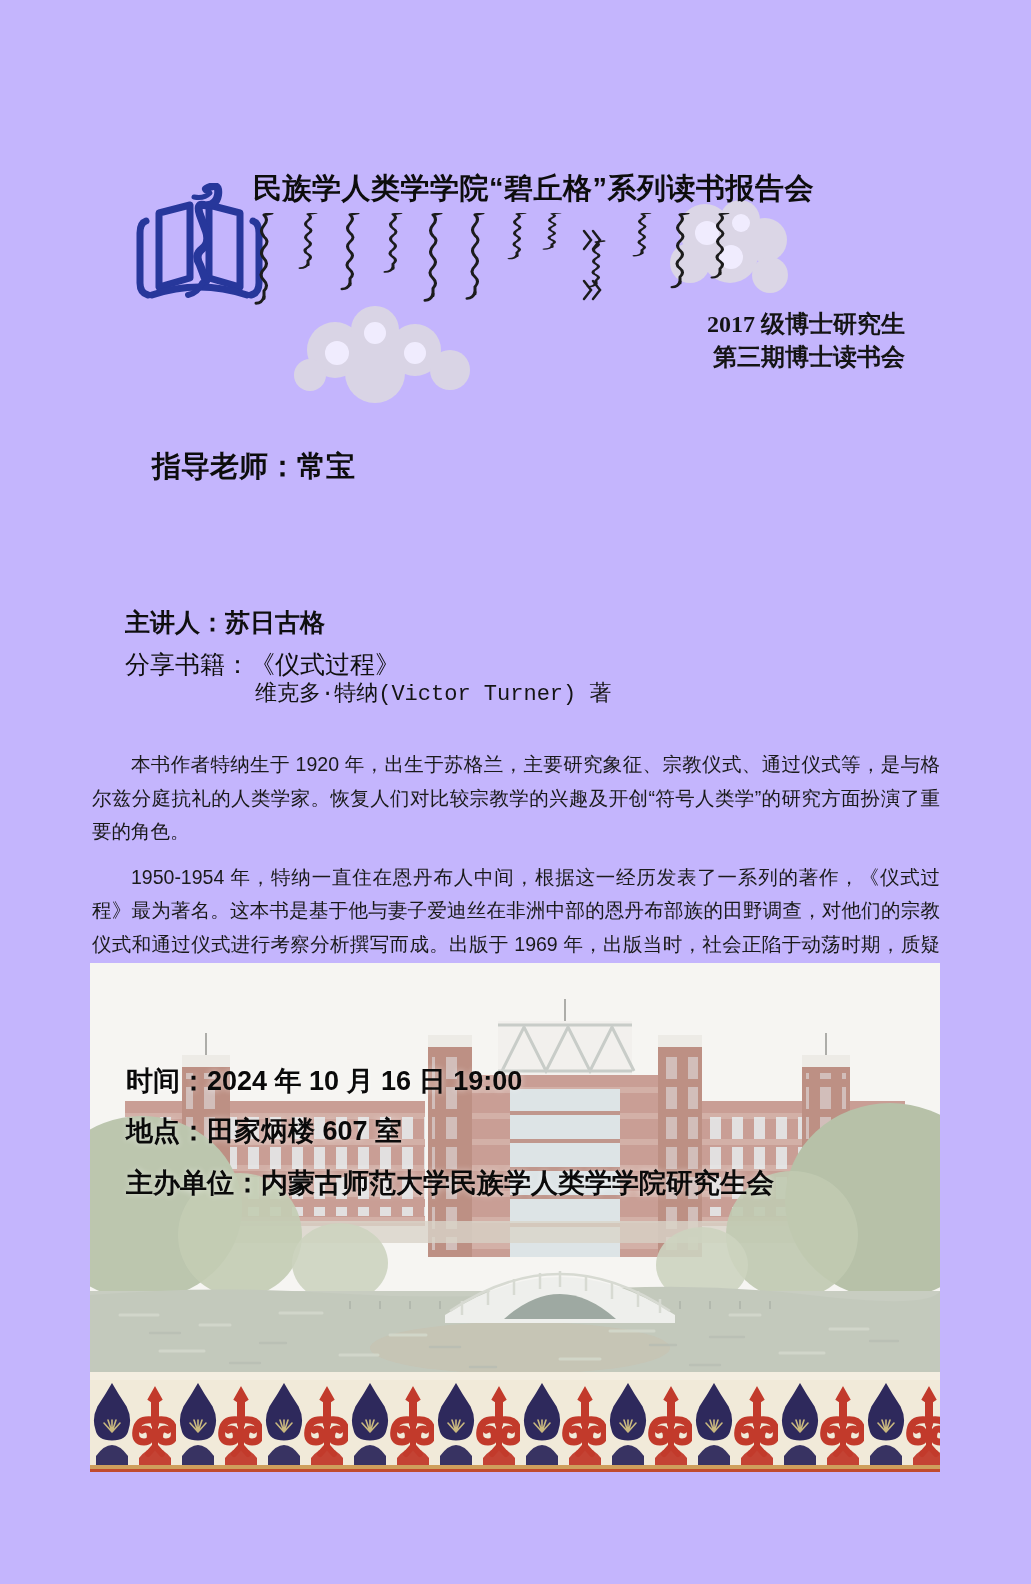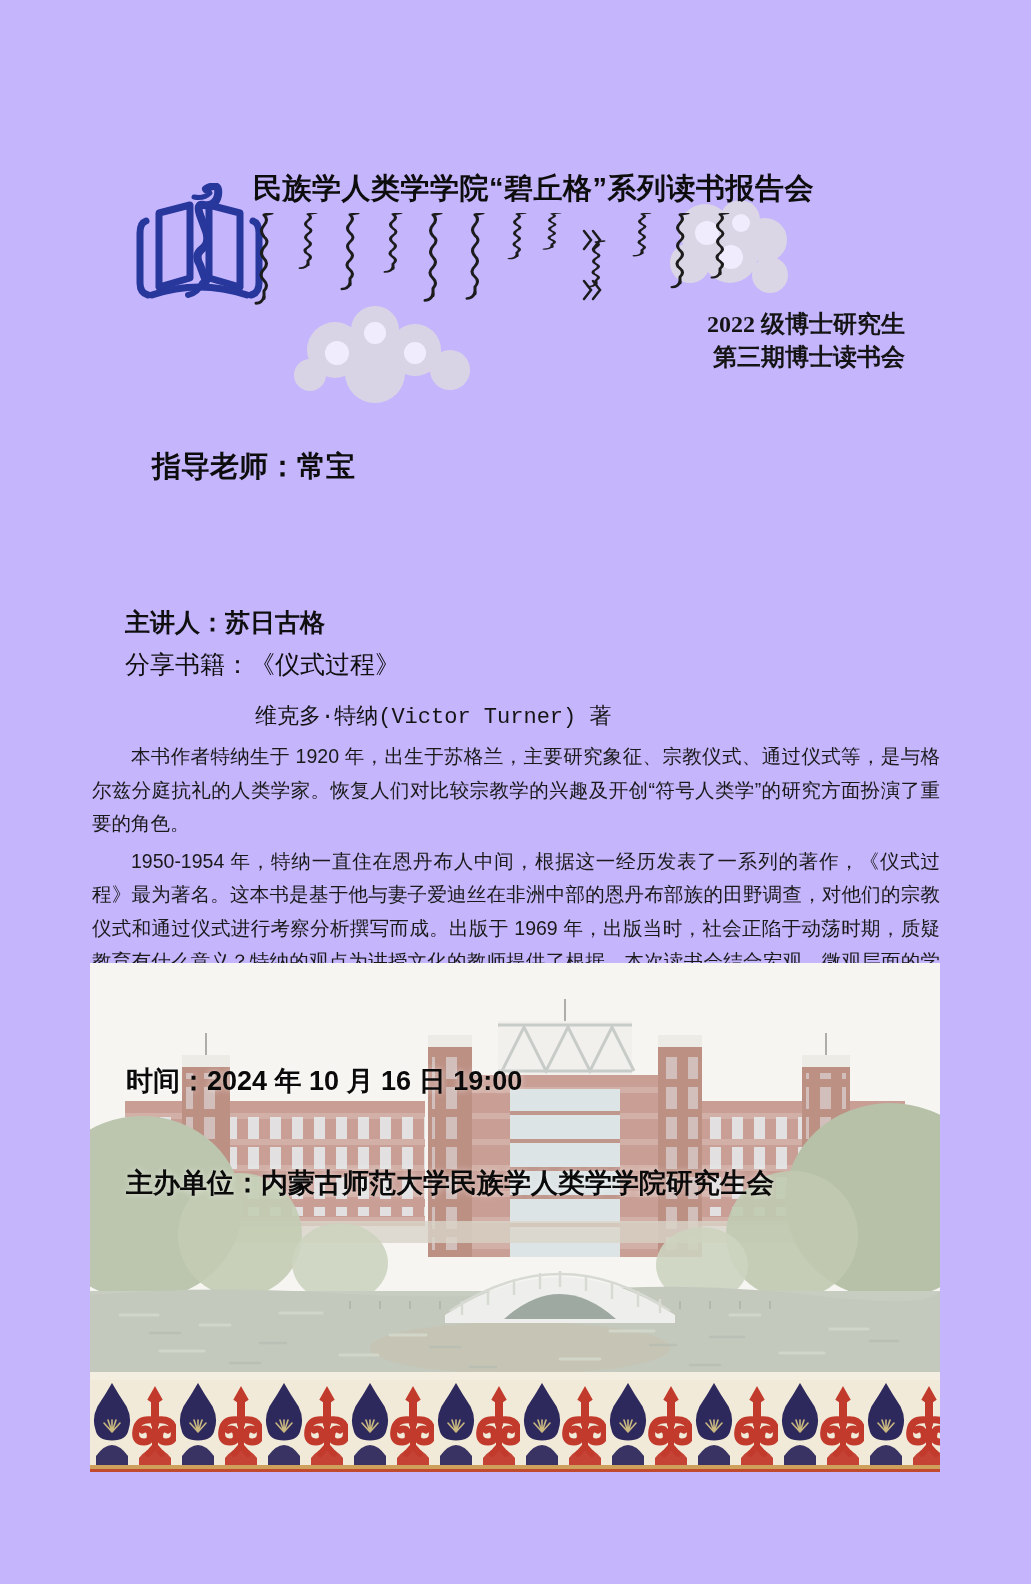--- a/index.html
+++ b/index.html
@@ -23,28 +23,28 @@
   }
   .reading{
     left:325px;top:388px;font-size:29px;font-weight:800;color:#0d0d0d;white-space:nowrap;
   }
   .advisor{
     left:152px;top:447px;font-size:29px;font-weight:800;color:#0d0d0d;white-space:nowrap;
   }
   .speaker{ left:125px;top:606px;font-size:25px;font-weight:800;color:#0f0f0f;white-space:nowrap;}
   .book{    left:125px;top:648px;font-size:25px;font-weight:400;color:#0f0f0f;white-space:nowrap;}
   .author{
-    left:255px;top:701px;font-size:22px;font-weight:500;color:#141414;white-space:nowrap;
+    left:255px;top:678px;font-size:22px;font-weight:500;color:#141414;white-space:nowrap;
     font-family:"Liberation Mono","Liberation Sans",monospace;
   }
   .bodytext{
     left:92px;top:736px;width:848px;
     font-size:19.5px;line-height:33.5px;color:#1a1a1a;text-align:justify;
   }
-  .bodytext p{margin:4px 0 1px 0;text-indent:2em;}
+  .bodytext p{margin:12px 0 1px 0;text-indent:2em;}
   
   .photo{left:90px;top:963px;width:850px;height:409px;}
   .photo svg{display:block;}
   .evt{
     position:absolute;left:36px;font-size:27px;font-weight:800;color:#0a0a0a;white-space:nowrap;
     text-shadow:0 0 6px rgba(255,255,255,.55);
     text-align:center;
   }
   .evt.t1{top:100px;}
   .evt.t2{top:150px;}
@@ -124,21 +124,21 @@
       <path d="M332,18 l7,9 l-7,9 M341,18 l7,9 l-7,9"></path>
       <path d="M332,86 l7,-9 l-7,-9 M341,86 l7,-9 l-7,-9"></path>
     </g>
     <use href="#mw" transform="translate(336,28) scale(1,0.48)"></use>
     <use href="#mw" transform="translate(382,0) scale(1,0.45)"></use>
     <use href="#mw" transform="translate(420,0) scale(1,0.78)"></use>
     <use href="#mw" transform="translate(460,0) scale(1,0.68)"></use>
   </svg>
 
   <div class="abs meta">
-    <div>2022 级博士研究生</div>
+    <div>2017 级博士研究生</div>
     <div>第三期博士读书会</div>
   </div>
 
   <div class="abs advisor">指导老师：常宝</div>
   <div class="abs speaker">主讲人：苏日古格</div>
   <div class="abs book">分享书籍：《仪式过程》</div>
   <div class="abs author">维克多·特纳(Victor Turner) 著</div>
 
   <div class="abs bodytext">
     <p>本书作者特纳生于 1920 年，出生于苏格兰，主要研究象征、宗教仪式、通过仪式等，是与格尔兹分庭抗礼的人类学家。恢复人们对比较宗教学的兴趣及开创“符号人类学”的研究方面扮演了重要的角色。</p>
@@ -233,20 +233,21 @@
         <g stroke="#c6cabf" stroke-width="2.5" fill="none">
           <path d="M360,348 Q470,274 580,348"></path>
           <path d="M372,352 v-14 M398,342 v-16 M424,332 v-16 M450,326 v-16 M470,324 v-16 M496,328 v-16 M522,336 v-16 M548,344 v-16 M570,350 v-14"></path>
         </g>
       </g>
 
       <rect width="850" height="409" fill="#ffffff" opacity="0.30"></rect>
     </svg>
 
     <div class="evt t1">时间：2024 年 10 月 16 日  19:00</div>
+    <div class="evt t2">地点：田家炳楼 607 室</div>
     <div class="evt t3">主办单位：内蒙古师范大学民族学人类学学院研究生会</div>
   </div>
 
   <svg class="abs border-strip" width="850" height="100" viewBox="0 0 850 100" preserveAspectRatio="none">
     <defs>
       <pattern id="bord" width="86" height="100" patternUnits="userSpaceOnUse">
         <rect width="86" height="100" fill="#f1ead9"></rect>
 
         <path d="M6,100 L6,84 Q22,62 38,84 L38,100 Z" fill="#2e295c" opacity="0.95"></path>
         <path d="M49,100 L49,86 Q65,66 81,86 L81,100 Z" fill="#c23a2b" opacity="0.95"></path>

